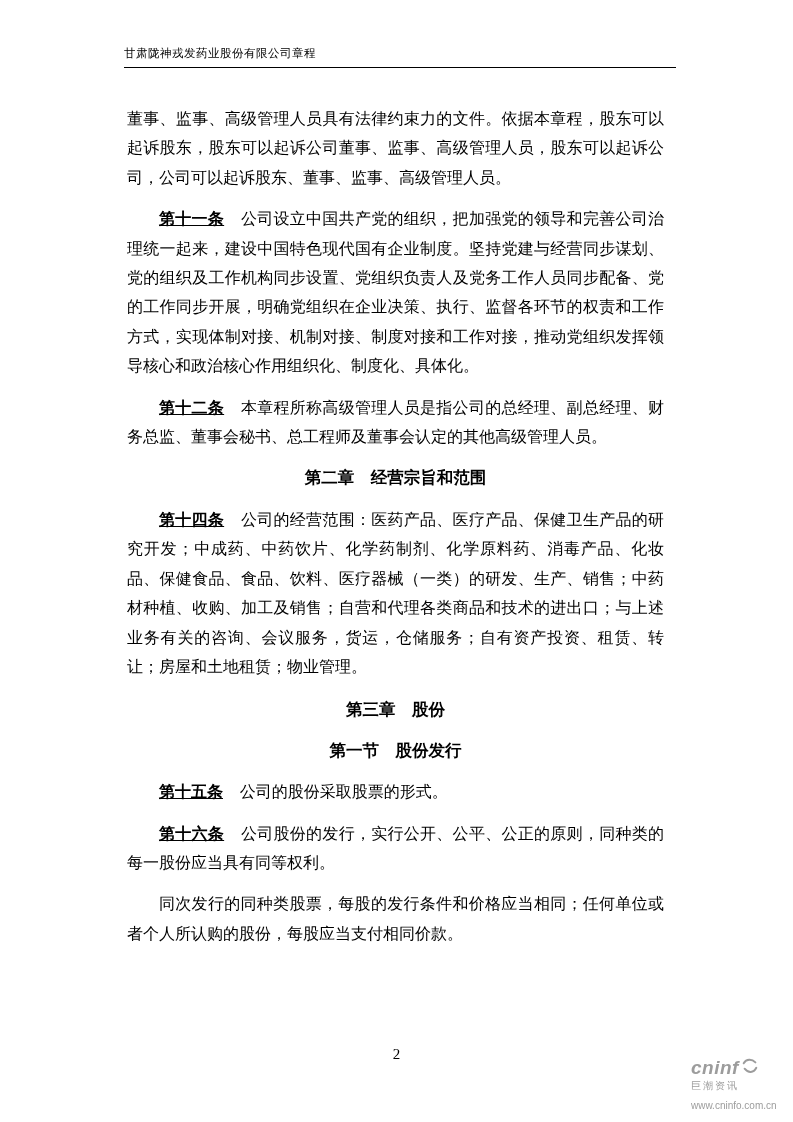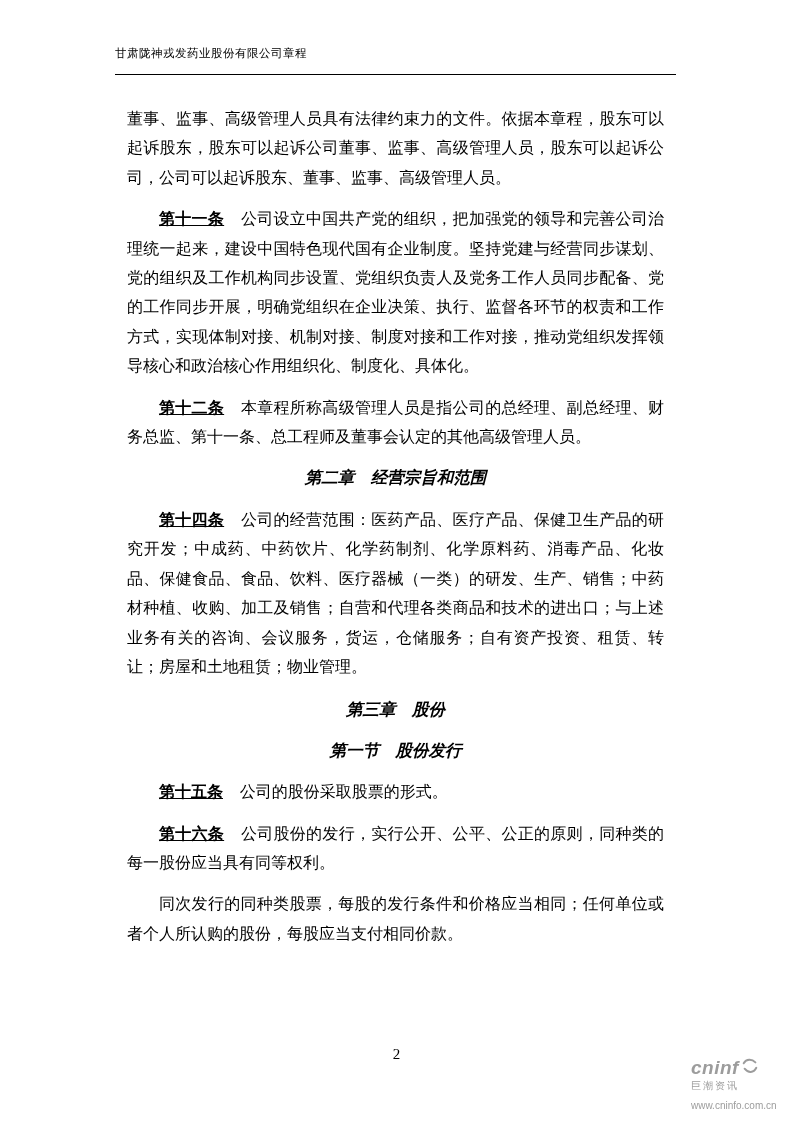--- a/index.html
+++ b/index.html
@@ -10,24 +10,24 @@
     margin: 0 auto;
     background: #ffffff;
     font-family: "Liberation Serif", "DejaVu Serif", serif;
     color: #000000;
     overflow: hidden;
     box-sizing: border-box;
   }
   .header {
     position: absolute;
     top: 46px;
-    left: 115px;
+    left: 124px;
     right: 117px;
     border-bottom: 1px solid #000000;
-    padding-bottom: 13px;
+    padding-bottom: 6px;
   }
   .header-title {
     font-size: 11.5px;
     letter-spacing: 0.5px;
     color: #000000;
   }
   .body-area {
     position: absolute;
     top: 92px;
     left: 115px;
@@ -46,21 +46,20 @@
     font-weight: bold;
     margin-right: 1.05em;
     text-decoration: underline;
   }
   .chapter {
     margin: 11px 0;
     font-size: 16.5px;
     font-weight: bold;
     text-align: center;
     line-height: 29.4px;
-    font-style: italic;
   }
   .chapter.big-gap { margin-top: 14px; margin-bottom: 11px; }
   .spaced-top { margin-top: 15px; }
   .page-number {
     position: absolute;
     bottom: 59px;
     left: 0;
     width: 100%;
     text-align: center;
     font-size: 15px;
@@ -102,21 +101,21 @@
 
   <div class="body-area">
 
     <p class="para no-indent">董事、监事、高级管理人员具有法律约束力的文件。依据本章程，股东可以起诉股东，股东可以起诉公司董事、监事、高级管理人员，股东可以起诉公司，公司可以起诉股东、董事、监事、高级管理人员。</p>
 
     <p class="para">
       <span class="lead">第十一条</span><span>公司设立中国共产党的组织，把加强党的领导和完善公司治理统一起来，建设中国特色现代国有企业制度。坚持党建与经营同步谋划、党的组织及工作机构同步设置、党组织负责人及党务工作人员同步配备、党的工作同步开展，明确党组织在企业决策、执行、监督各环节的权责和工作方式，实现体制对接、机制对接、制度对接和工作对接，推动党组织发挥领导核心和政治核心作用组织化、制度化、具体化。</span>
     </p>
 
     <p class="para">
-      <span class="lead">第十二条</span><span>本章程所称高级管理人员是指公司的总经理、副总经理、财务总监、第十一条、总工程师及董事会认定的其他高级管理人员。</span>
+      <span class="lead">第十二条</span><span>本章程所称高级管理人员是指公司的总经理、副总经理、财务总监、董事会秘书、总工程师及董事会认定的其他高级管理人员。</span>
     </p>
 
     <div class="chapter">第二章　经营宗旨和范围</div>
 
 
     <p class="para">
       <span class="lead">第十四条</span><span>公司的经营范围：医药产品、医疗产品、保健卫生产品的研究开发；中成药、中药饮片、化学药制剂、化学原料药、消毒产品、化妆品、保健食品、食品、饮料、医疗器械（一类）的研发、生产、销售；中药材种植、收购、加工及销售；自营和代理各类商品和技术的进出口；与上述业务有关的咨询、会议服务，货运，仓储服务；自有资产投资、租赁、转让；房屋和土地租赁；物业管理。</span>
     </p>
 
     <div class="chapter big-gap">第三章　股份</div>

